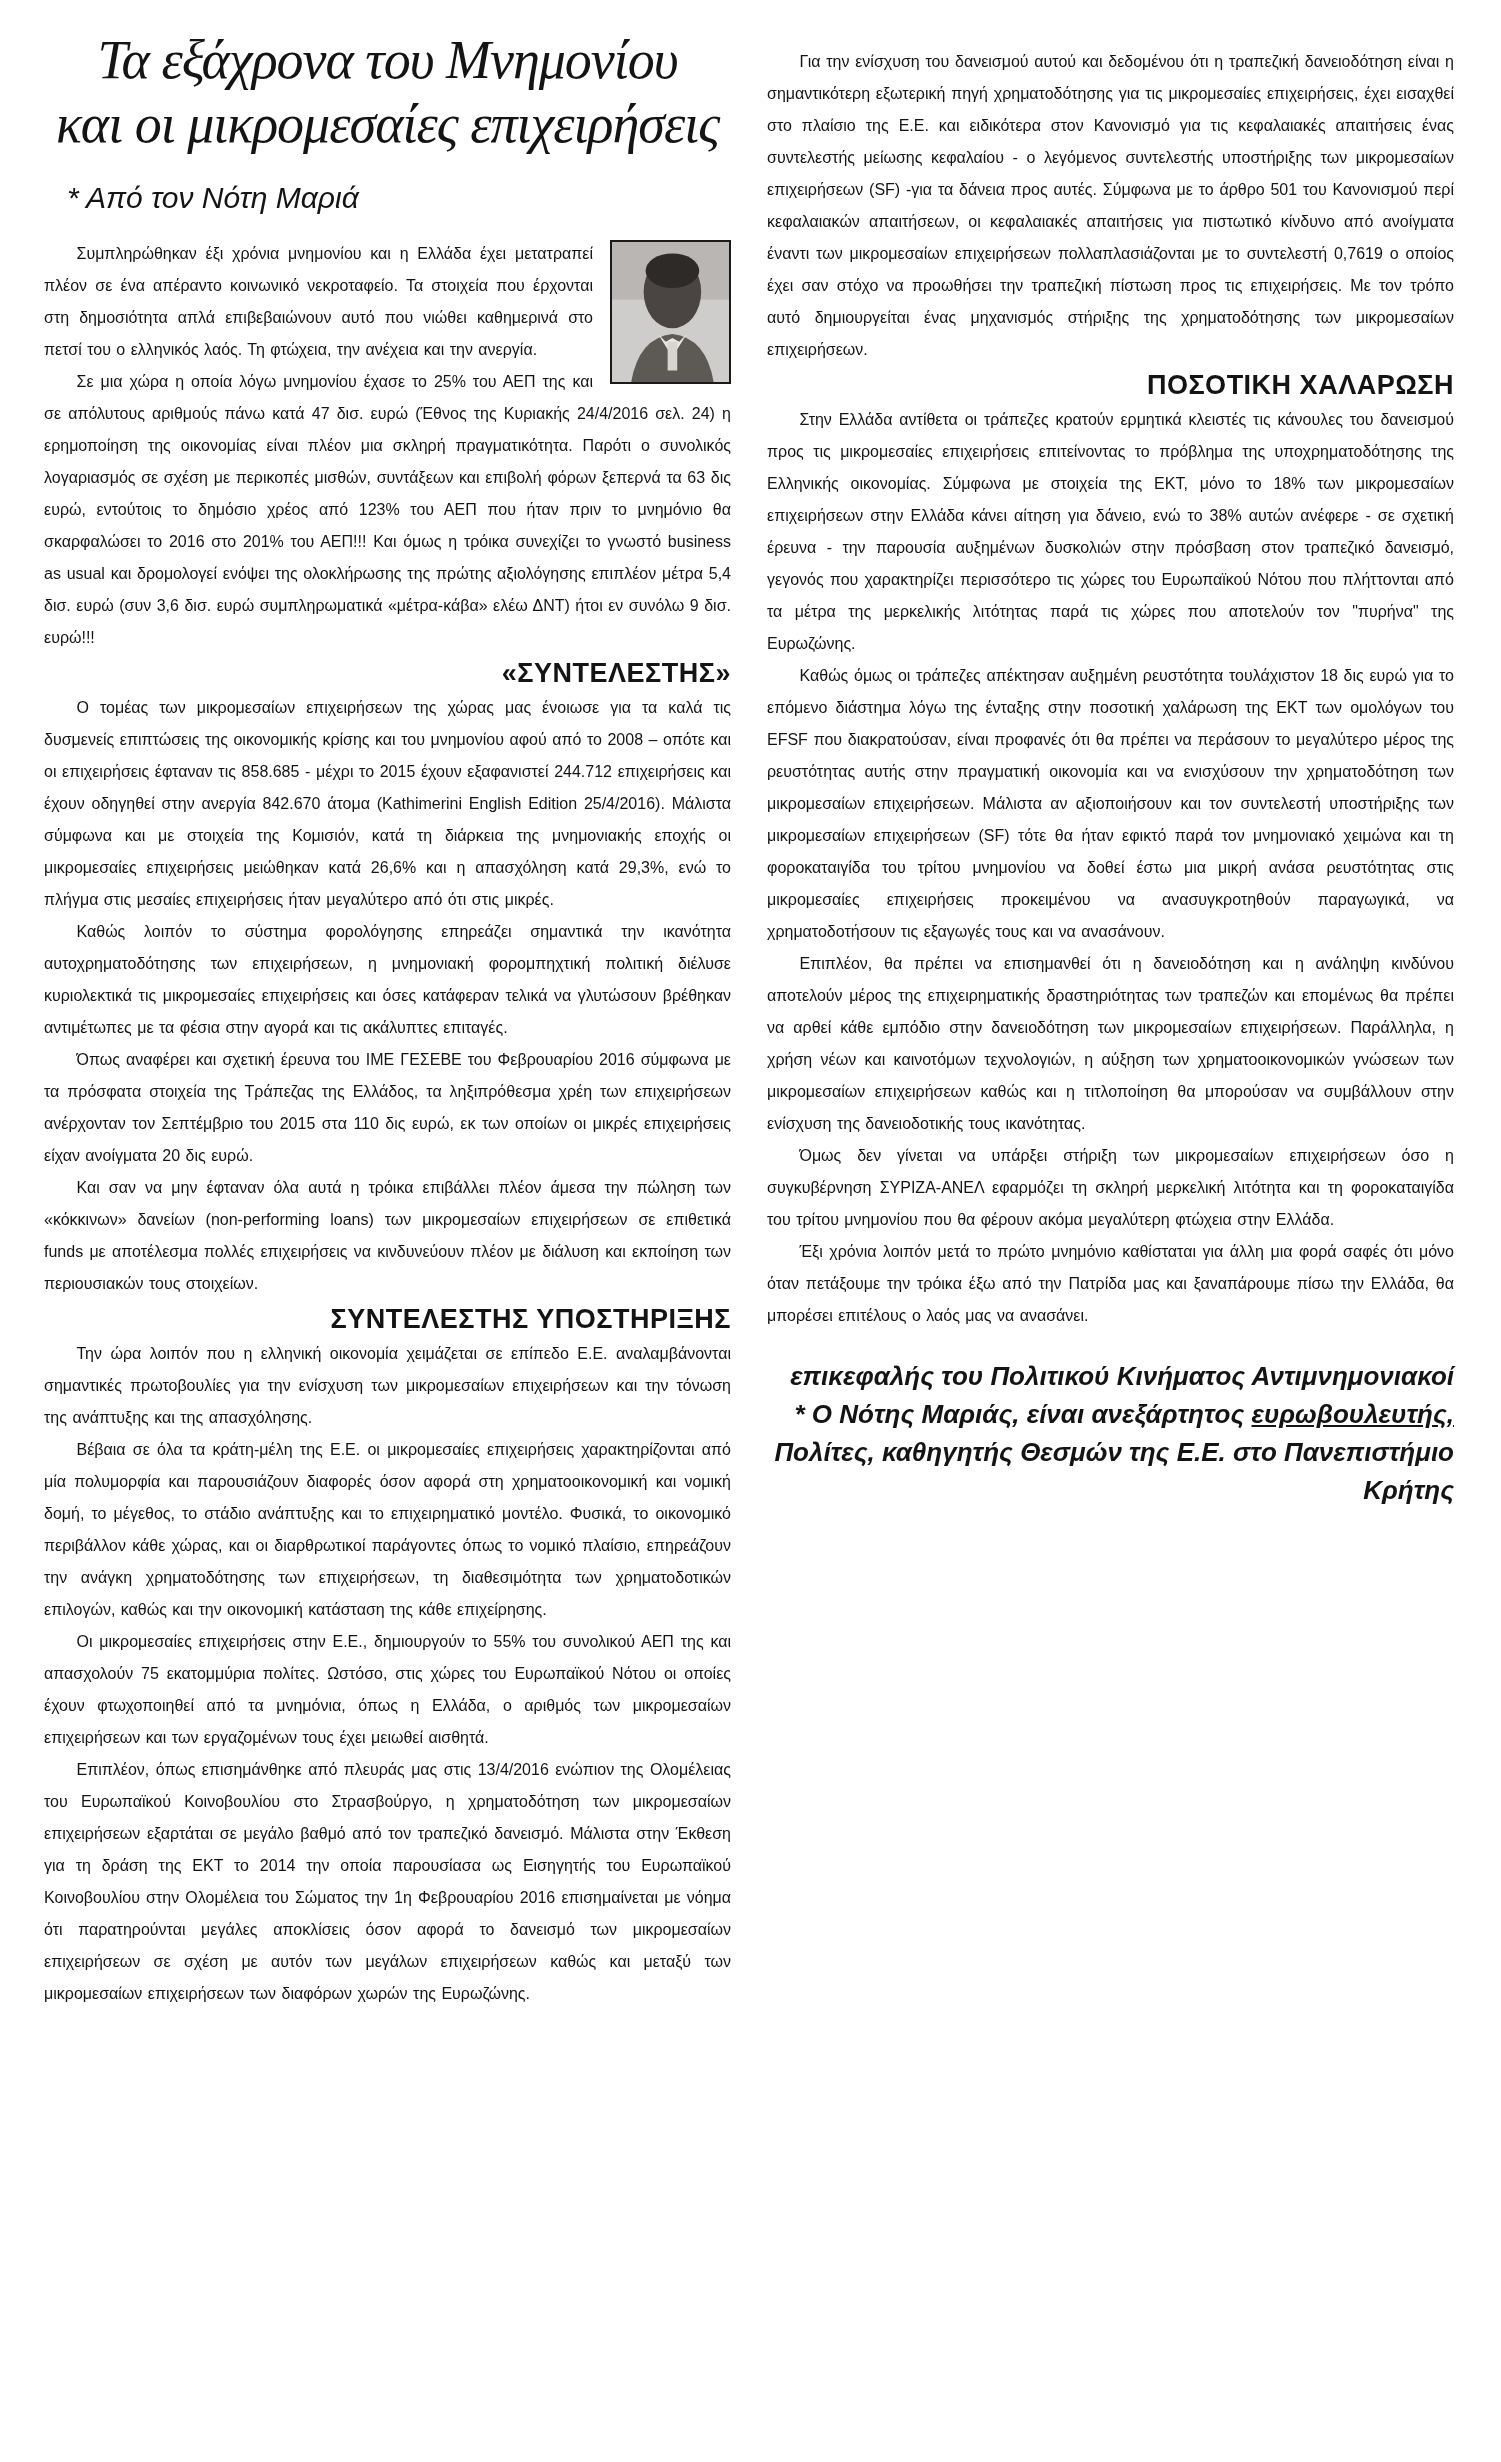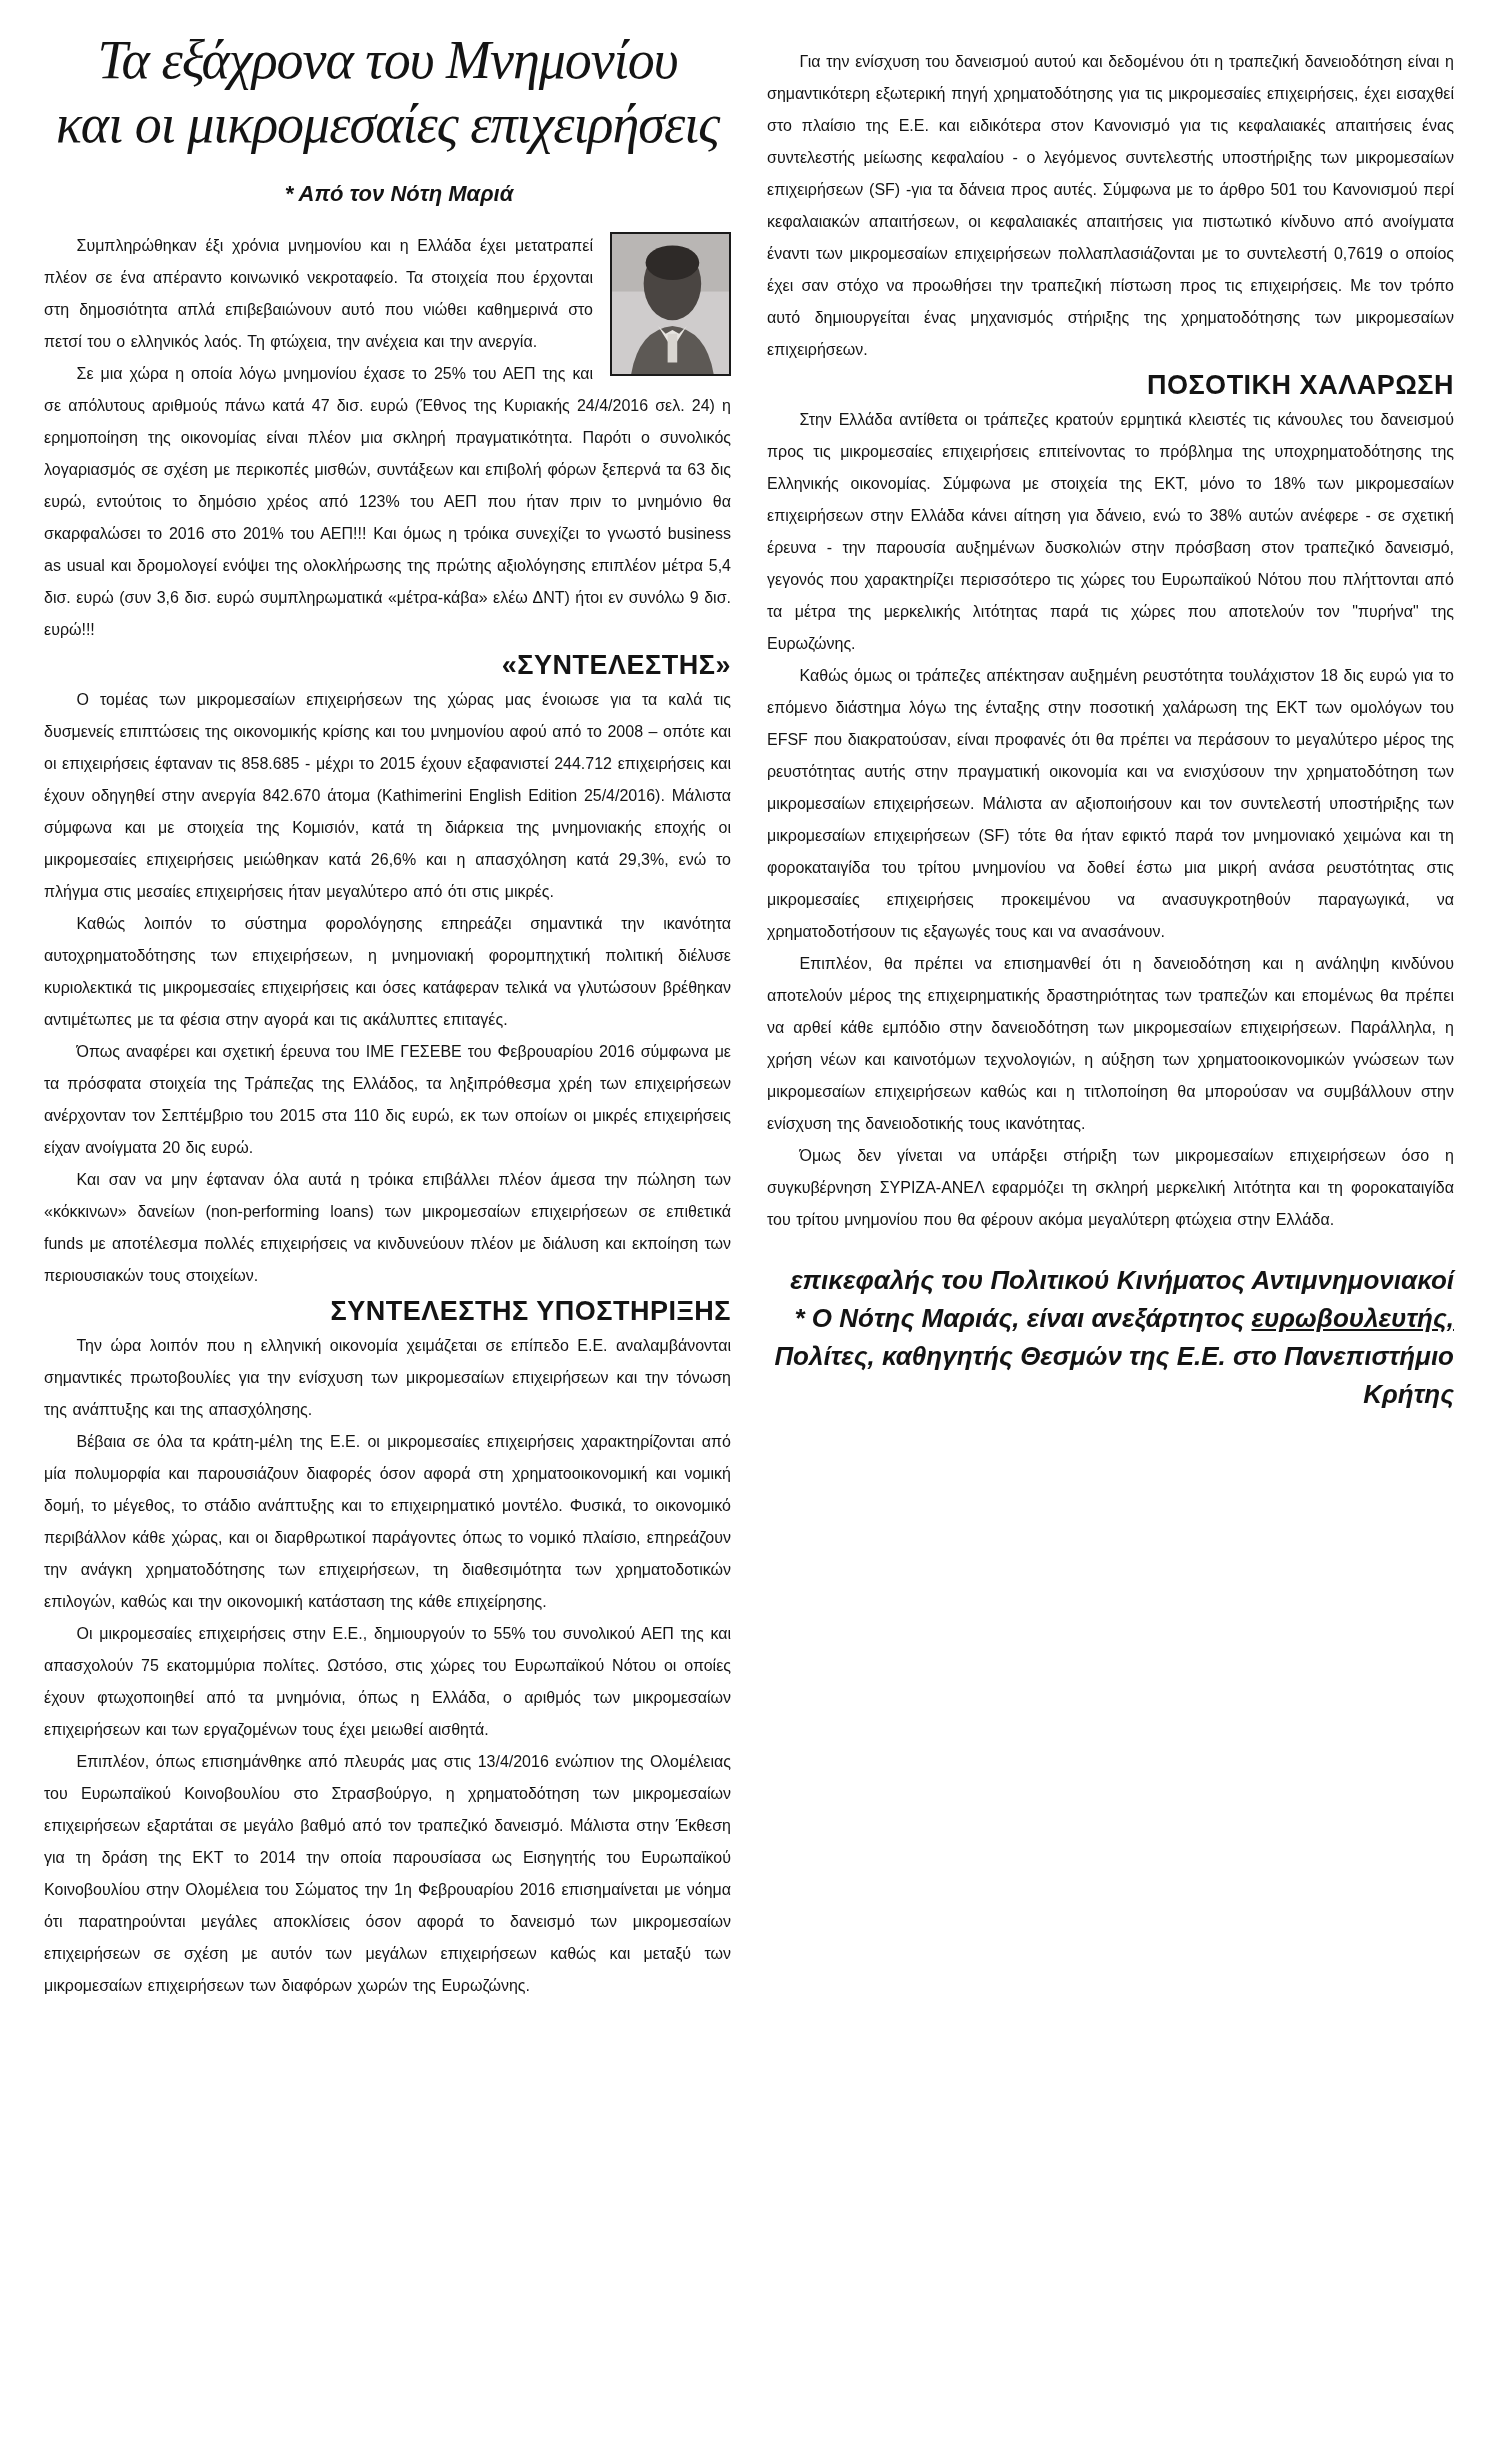--- a/index.html
+++ b/index.html
@@ -35,25 +35,24 @@
     font-style: italic;
     font-weight: 500;
     font-size: 54px;
     line-height: 1.18;
     text-align: center;
     margin: 3.8px 0 25px 0;
     letter-spacing: -1px;
   }
   .headline .line { display: block; white-space: nowrap; }
   .byline {
-    font-weight: bold;
+    font-weight: normal;
     font-style: italic;
-    font-size: 22px;
+    font-size: 30px;
     margin: 0 0 23px 23px;
-    text-align: center;
   }
   .body-text p {
     margin: 0;
     font-size: 16px;
     line-height: 32px;
     text-align: justify;
     text-indent: 32.5px;
     word-spacing: 1px;
   }
   h2.subhead {
@@ -128,20 +127,21 @@
     </div>
 
     <div class="col">
       <div class="body-text" style="padding-top: 21px;">
         <p>Για την ενίσχυση του δανεισμού αυτού και δεδομένου ότι η τραπεζική δανειοδότηση είναι η σημαντικότερη εξωτερική πηγή χρηματοδότησης για τις μικρομεσαίες επιχειρήσεις, έχει εισαχθεί στο πλαίσιο της Ε.Ε. και ειδικότερα στον Κανονισμό για τις κεφαλαιακές απαιτήσεις ένας συντελεστής μείωσης κεφαλαίου - ο λεγόμενος συντελεστής υποστήριξης των μικρομεσαίων επιχειρήσεων (SF) -για τα δάνεια προς αυτές. Σύμφωνα με το άρθρο 501 του Κανονισμού περί κεφαλαιακών απαιτήσεων, οι κεφαλαιακές απαιτήσεις για πιστωτικό κίνδυνο από ανοίγματα έναντι των μικρομεσαίων επιχειρήσεων πολλαπλασιάζονται με το συντελεστή 0,7619 ο οποίος έχει σαν στόχο να προωθήσει την τραπεζική πίστωση προς τις επιχειρήσεις. Με τον τρόπο αυτό δημιουργείται ένας μηχανισμός στήριξης της χρηματοδότησης των μικρομεσαίων επιχειρήσεων.</p>
         <h2 class="subhead">ΠΟΣΟΤΙΚΗ ΧΑΛΑΡΩΣΗ</h2>
         <p>Στην Ελλάδα αντίθετα οι τράπεζες κρατούν ερμητικά κλειστές τις κάνουλες του δανεισμού προς τις μικρομεσαίες επιχειρήσεις επιτείνοντας το πρόβλημα της υποχρηματοδότησης της Ελληνικής οικονομίας. Σύμφωνα με στοιχεία της ΕΚΤ, μόνο το 18% των μικρομεσαίων επιχειρήσεων στην Ελλάδα κάνει αίτηση για δάνειο, ενώ το 38% αυτών ανέφερε - σε σχετική έρευνα - την παρουσία αυξημένων δυσκολιών στην πρόσβαση στον τραπεζικό δανεισμό, γεγονός που χαρακτηρίζει περισσότερο τις χώρες του Ευρωπαϊκού Νότου που πλήττονται από τα μέτρα της μερκελικής λιτότητας παρά τις χώρες που αποτελούν τον "πυρήνα" της Ευρωζώνης.</p>
         <p>Καθώς όμως οι τράπεζες απέκτησαν αυξημένη ρευστότητα τουλάχιστον 18 δις ευρώ για το επόμενο διάστημα λόγω της ένταξης στην ποσοτική χαλάρωση της ΕΚΤ των ομολόγων του EFSF που διακρατούσαν, είναι προφανές ότι θα πρέπει να περάσουν το μεγαλύτερο μέρος της ρευστότητας αυτής στην πραγματική οικονομία και να ενισχύσουν την χρηματοδότηση των μικρομεσαίων επιχειρήσεων. Μάλιστα αν αξιοποιήσουν και τον συντελεστή υποστήριξης των μικρομεσαίων επιχειρήσεων (SF) τότε θα ήταν εφικτό παρά τον μνημονιακό χειμώνα και τη φοροκαταιγίδα του τρίτου μνημονίου να δοθεί έστω μια μικρή ανάσα ρευστότητας στις μικρομεσαίες επιχειρήσεις προκειμένου να ανασυγκροτηθούν παραγωγικά, να χρηματοδοτήσουν τις εξαγωγές τους και να ανασάνουν.</p>
         <p>Επιπλέον, θα πρέπει να επισημανθεί ότι η δανειοδότηση και η ανάληψη κινδύνου αποτελούν μέρος της επιχειρηματικής δραστηριότητας των τραπεζών και επομένως θα πρέπει να αρθεί κάθε εμπόδιο στην δανειοδότηση των μικρομεσαίων επιχειρήσεων. Παράλληλα, η χρήση νέων και καινοτόμων τεχνολογιών, η αύξηση των χρηματοοικονομικών γνώσεων των μικρομεσαίων επιχειρήσεων καθώς και η τιτλοποίηση θα μπορούσαν να συμβάλλουν στην ενίσχυση της δανειοδοτικής τους ικανότητας.</p>
         <p>Όμως δεν γίνεται να υπάρξει στήριξη των μικρομεσαίων επιχειρήσεων όσο η συγκυβέρνηση ΣΥΡΙΖΑ-ΑΝΕΛ εφαρμόζει τη σκληρή μερκελική λιτότητα και τη φοροκαταιγίδα του τρίτου μνημονίου που θα φέρουν ακόμα μεγαλύτερη φτώχεια στην Ελλάδα.</p>
+        <p>Έξι χρόνια λοιπόν μετά το πρώτο μνημόνιο καθίσταται για άλλη μια φορά σαφές ότι μόνο όταν πετάξουμε την τρόικα έξω από την Πατρίδα μας και ξαναπάρουμε πίσω την Ελλάδα, θα μπορέσει επιτέλους ο λαός μας να ανασάνει.</p>
 
         <div class="signature">
           <span class="sig-line">επικεφαλής του Πολιτικού Κινήματος Αντιμνημονιακοί</span>
           <span class="sig-line"><span>* Ο Νότης Μαριάς, είναι ανεξάρτητος </span><span class="underlined">ευρωβουλευτής,</span></span>
           <span class="sig-line">Πολίτες, καθηγητής Θεσμών της Ε.Ε. στο Πανεπιστήμιο Κρήτης</span>
         </div>
       </div>
     </div>
 
   </div>

